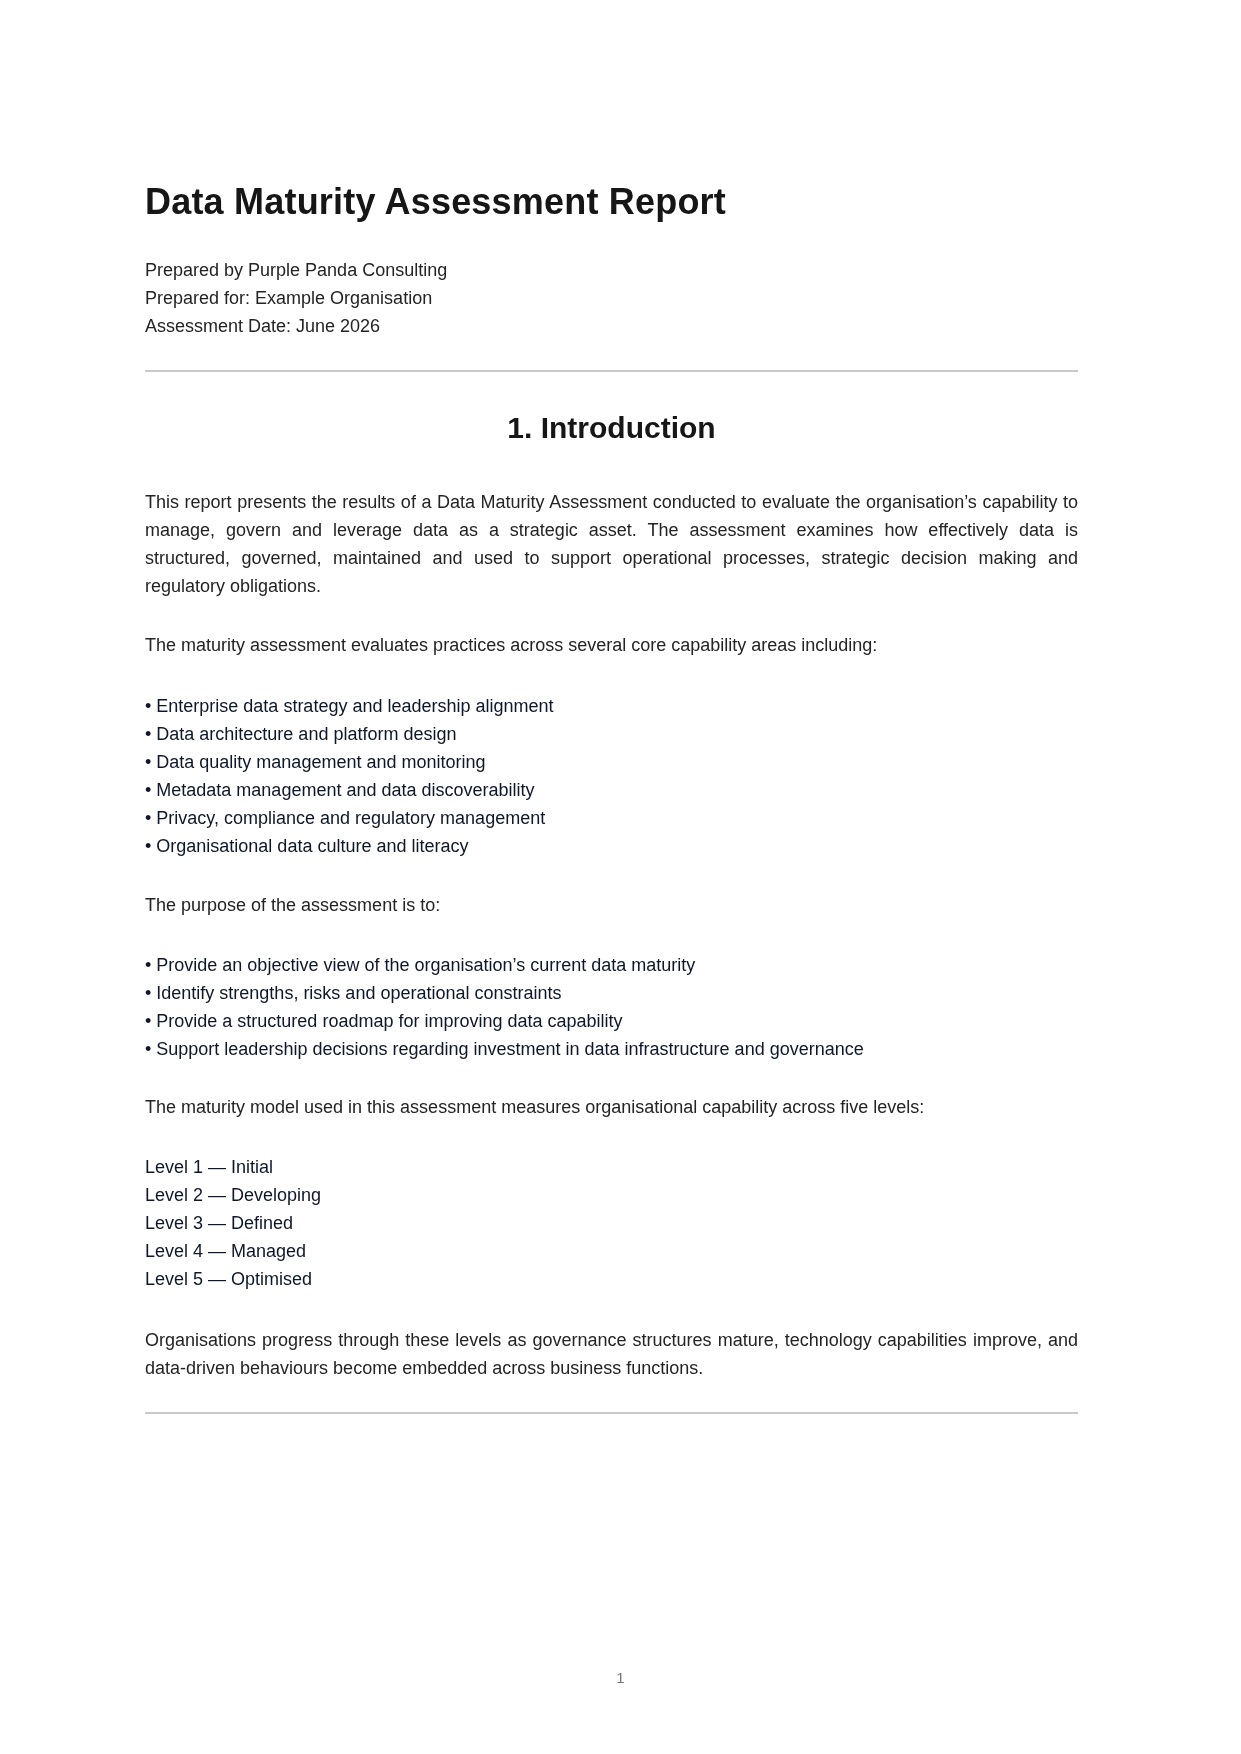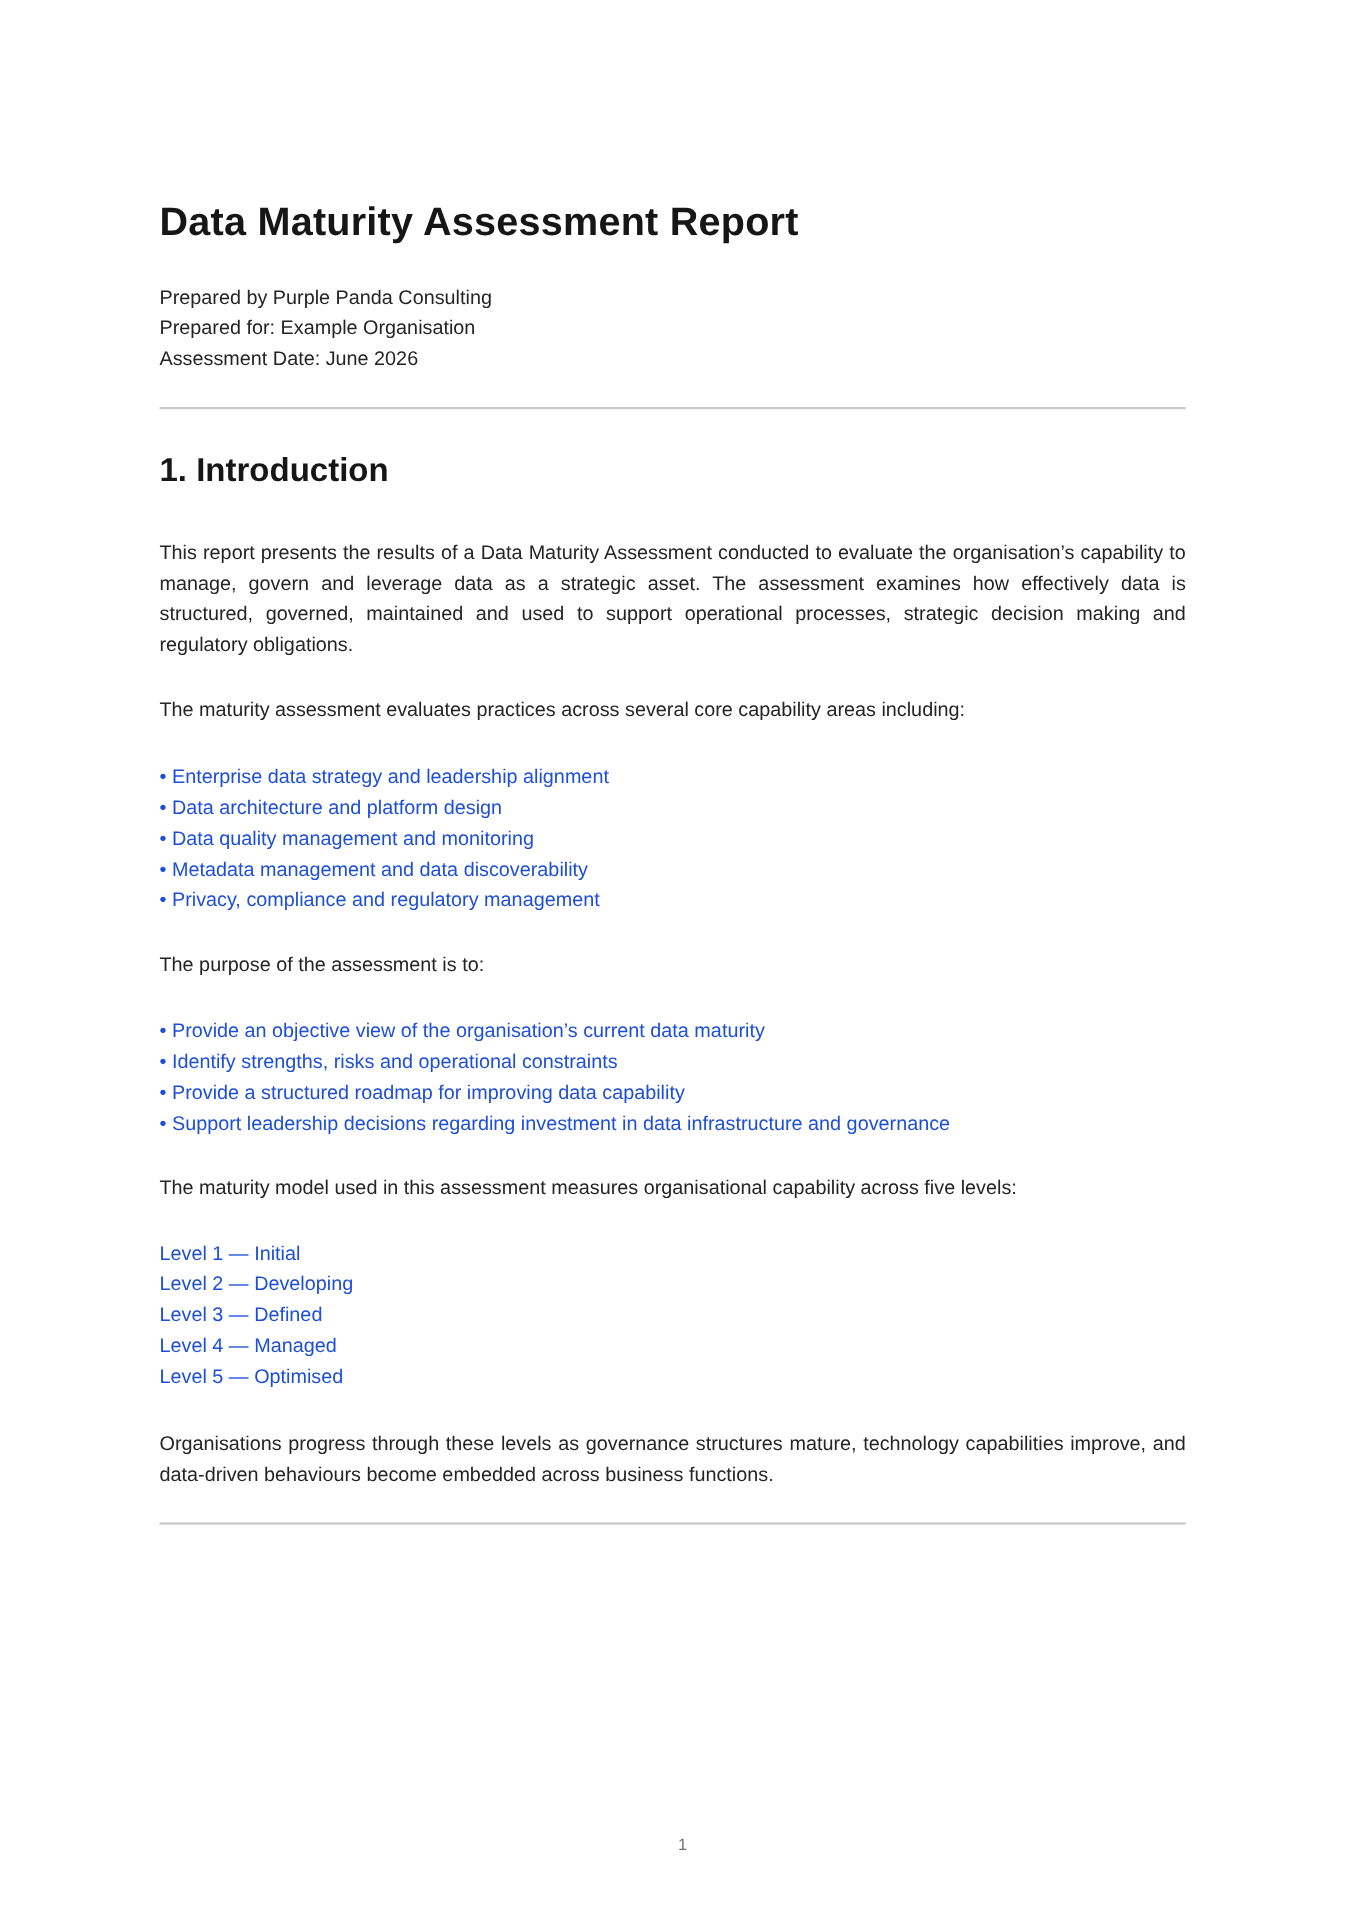--- a/index.html
+++ b/index.html
@@ -43,35 +43,36 @@
     border: none;
     border-top: 2px solid #c9c9c9;
     margin: 30px 0 0 0;
   }
   h2.section-heading {
     margin: 36px 0 0 0;
     font-size: 30px;
     line-height: 40px;
     font-weight: bold;
     color: #161616;
+    text-align: center;
   }
   .para-intro    { margin-top: 40px; }
   .justify       { text-align: justify; }
   .lead-2        { margin-top: 31px; }
   .bullet-list-1 { margin-top: 33px; }
   .lead-3        { margin-top: 31px; }
   .bullet-list-2 { margin-top: 32px; }
   .lead-4        { margin-top: 30px; }
   .levels-block  { margin-top: 32px; }
   .para-closing  { margin-top: 33px; }
   .rule-bottom   { margin-top: 30px; }
   .bullet-item, .level-item {
     font-size: 18px;
     line-height: 28px;
-    color: #1d4ed8;
+    color: #0f172a;
   }
   .page-footer {
     position: absolute;
     left: 0;
     right: 0;
     top: 1664px;
     text-align: center;
     font-size: 15px;
     line-height: 28px;
     color: #757575;
@@ -98,20 +99,21 @@
   <p class="body-text para-intro justify">This report presents the results of a Data Maturity Assessment conducted to evaluate the organisation’s capability to manage, govern and leverage data as a strategic asset. The assessment examines how effectively data is structured, governed, maintained and used to support operational processes, strategic decision making and regulatory obligations.</p>
 
   <p class="body-text lead-2">The maturity assessment evaluates practices across several core capability areas including:</p>
 
   <div class="bullet-list-1">
     <div class="bullet-item">• Enterprise data strategy and leadership alignment</div>
     <div class="bullet-item">• Data architecture and platform design</div>
     <div class="bullet-item">• Data quality management and monitoring</div>
     <div class="bullet-item">• Metadata management and data discoverability</div>
     <div class="bullet-item">• Privacy, compliance and regulatory management</div>
+    <div class="bullet-item">• Organisational data culture and literacy</div>
   </div>
 
   <p class="body-text lead-3">The purpose of the assessment is to:</p>
 
   <div class="bullet-list-2">
     <div class="bullet-item">• Provide an objective view of the organisation’s current data maturity</div>
     <div class="bullet-item">• Identify strengths, risks and operational constraints</div>
     <div class="bullet-item">• Provide a structured roadmap for improving data capability</div>
     <div class="bullet-item">• Support leadership decisions regarding investment in data infrastructure and governance</div>
   </div>

